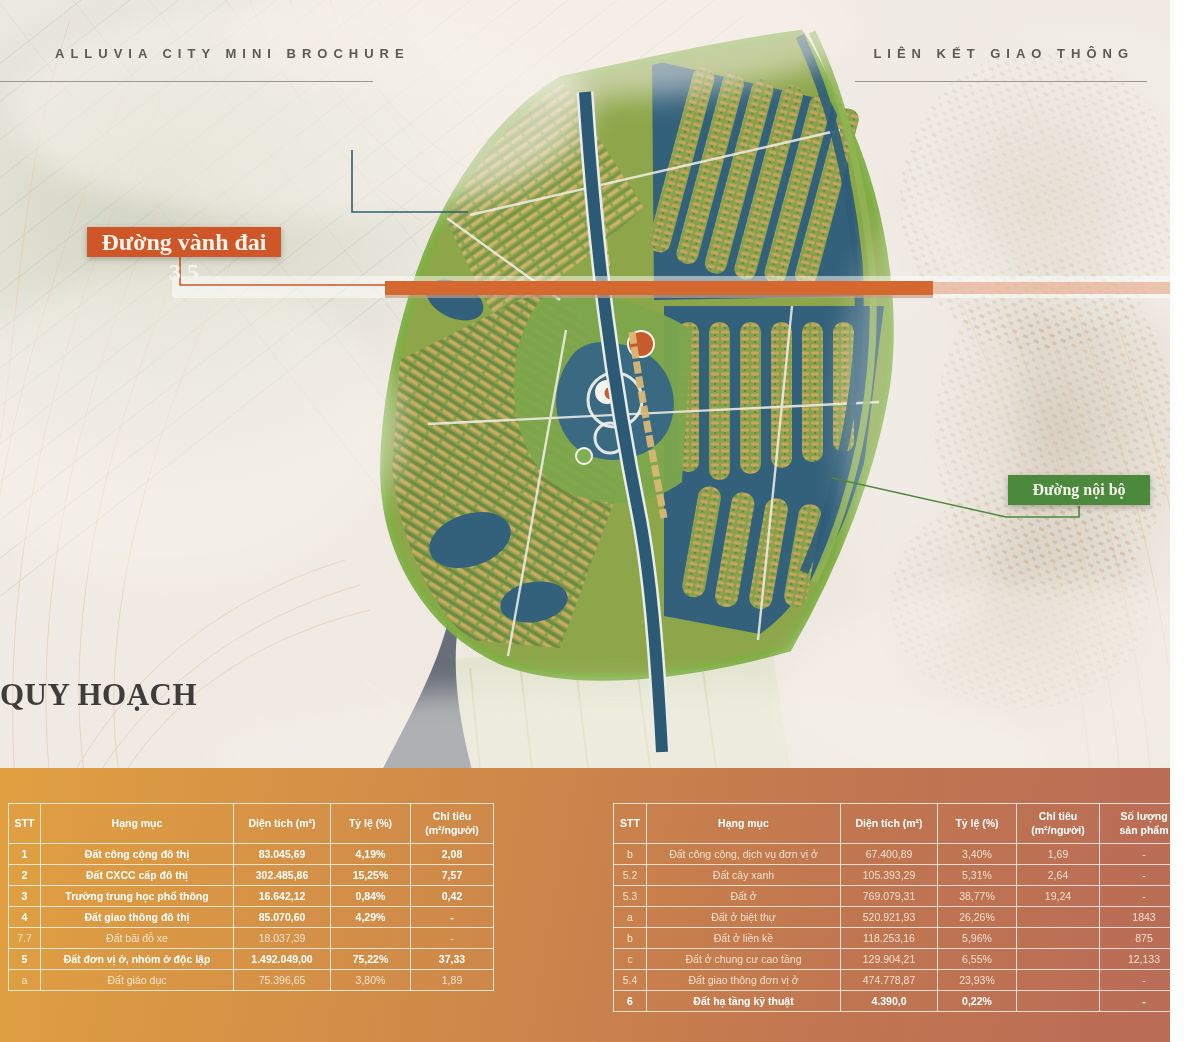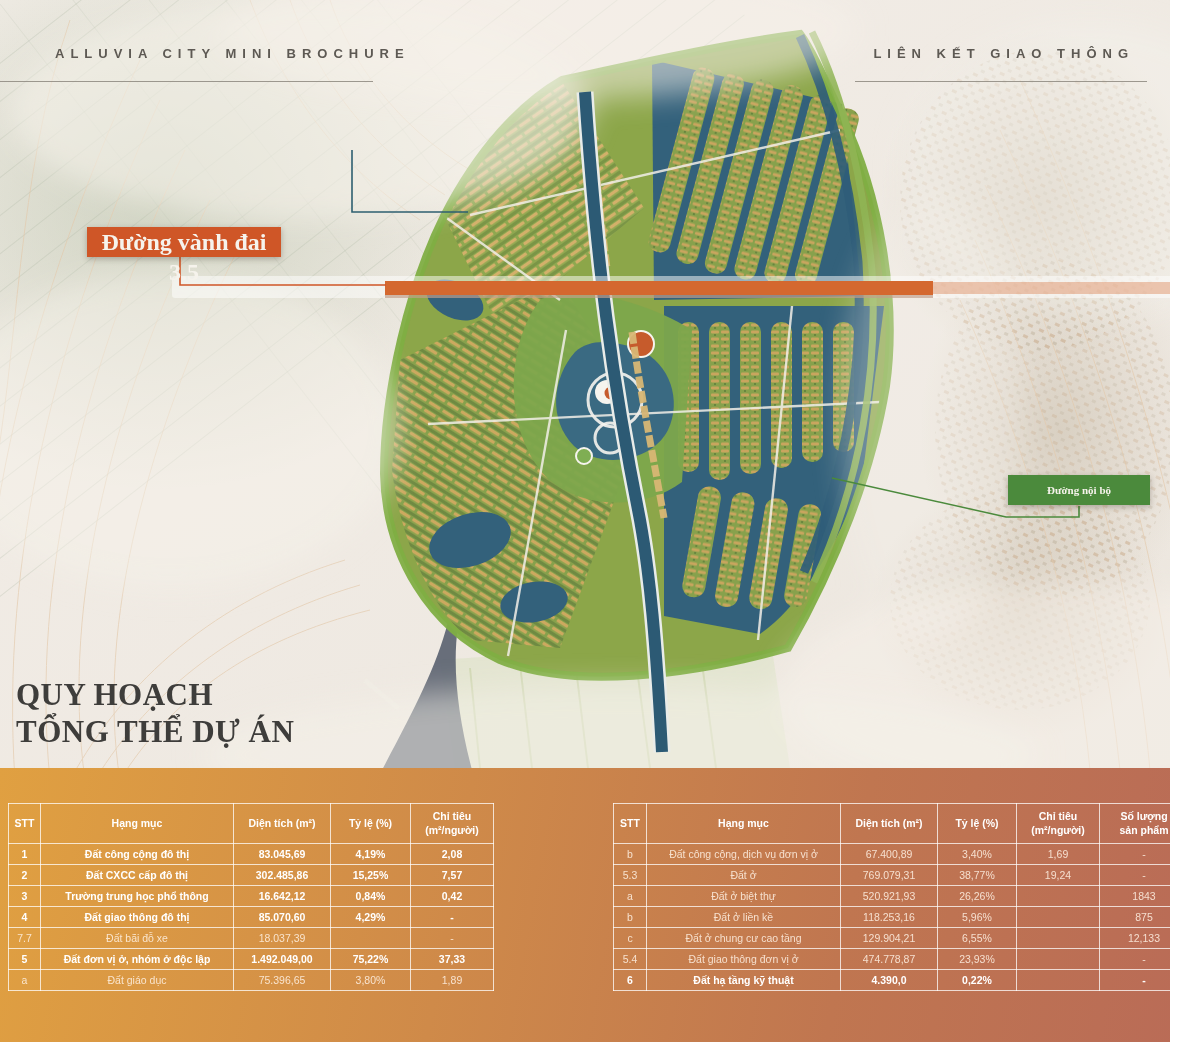--- a/index.html
+++ b/index.html
@@ -17,24 +17,24 @@
 
   
   #map{position:absolute;left:0;top:0;width:1200px;height:770px;}
 
   
   .callout{position:absolute;color:#f6f3ec;text-align:center;
            font-family:"Liberation Serif",serif;font-weight:600;
            box-shadow:0 2px 6px rgba(40,30,20,.28);}
   .callout-teal{left:262px;top:121px;width:180px;height:29px;line-height:29px;font-size:17px;}
   .callout-orange{left:87px;top:227px;width:194px;height:30px;line-height:30px;font-size:24px;}
-  .callout-green{left:1008px;top:475px;width:142px;height:30px;line-height:30px;font-size:11px;}
+  .callout-green{left:1008px;top:475px;width:142px;height:30px;line-height:30px;font-size:16px;}
 
   
-  .section-title{position:absolute;left:16px;top:676px;
+  .section-title{position:absolute;left:0;top:676px;
       font-family:"Liberation Serif",serif;color:#3e3d3b;
       font-size:31px;line-height:37px;font-weight:600;letter-spacing:.5px;}
 
   
   .band{position:absolute;left:0;top:768px;width:1200px;height:274px;
         background:linear-gradient(100deg,#e0a041 0%,#cf8a49 38%,#c07650 70%,#b96b57 100%);}
   .tbl-wrap{position:absolute;top:803px;}
   #tbl-left{left:8px;width:485px;}
   #tbl-right{left:613px;width:575px;}
   table.plan-table{border-collapse:collapse;table-layout:fixed;width:100%;
@@ -257,21 +257,20 @@
   <div class="hdr hdr-left">ALLUVIA CITY MINI BROCHURE</div>
   <div class="hdr hdr-right">LIÊN KẾT GIAO THÔNG</div>
   <div class="rule rule-left"></div>
   <div class="rule rule-right"></div>
 
   <div class="callout callout-orange" id="callout-ring-road" style="background: rgb(207, 86, 39);">Đường vành đai 3.5</div>
   <div class="callout callout-green" id="callout-internal-road" style="background: rgb(75, 138, 60);">Đường nội bộ</div>
 
   <div class="section-title">
     <div>QUY HOẠCH</div>
-    <div>TỔNG THỂ DỰ ÁN</div>
   </div>
 
   <div class="band"></div>
   <div class="tbl-wrap" id="tbl-left">
       <table class="plan-table">
         <colgroup>
           <col style="width: 32px;">
           <col style="width: 193px;">
           <col style="width: 97px;">
           <col style="width: 80px;">
@@ -365,20 +364,28 @@
         <tbody>
           <tr class="row-dim">
             <td>b</td>
             <td class="td-name">Đất công cộng, dịch vụ đơn vị ở</td>
             <td>67.400,89</td>
             <td>3,40%</td>
             <td>1,69</td>
             <td>-</td>
           </tr>
           <tr class="row-dim">
+            <td>5.2</td>
+            <td class="td-name">Đất cây xanh</td>
+            <td>105.393,29</td>
+            <td>5,31%</td>
+            <td>2,64</td>
+            <td>-</td>
+          </tr>
+          <tr class="row-dim">
             <td>5.3</td>
             <td class="td-name">Đất ở</td>
             <td>769.079,31</td>
             <td>38,77%</td>
             <td>19,24</td>
             <td>-</td>
           </tr>
           <tr class="row-dim">
             <td>a</td>
             <td class="td-name">Đất ở biệt thự</td>

